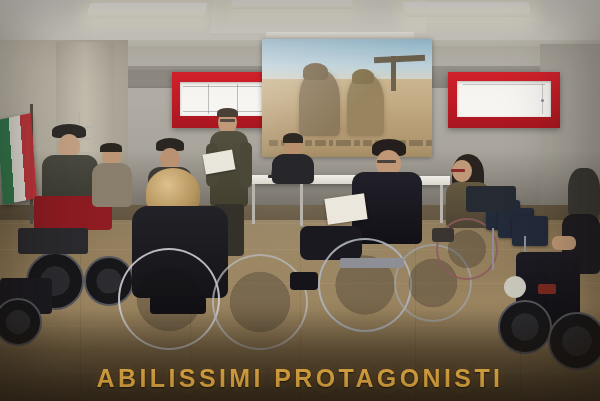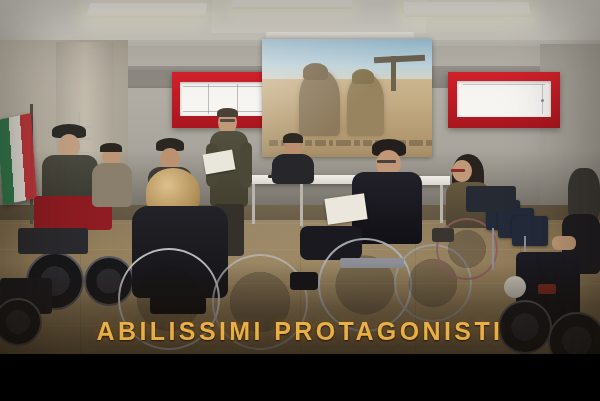--- a/index.html
+++ b/index.html
@@ -1,20 +1,20 @@
 <!DOCTYPE html>
 <html><head>
 <meta charset="utf-8">
 <style>
   html,body{margin:0;padding:0;background:#000;}
   body{font-family:"Liberation Sans",sans-serif;}
 
   #photo{
     position:relative;
-    width:600px;height:354px;
+    width:600px;height:401px;
     overflow:hidden;
     background:#8a7c62;
   }
 
   
   .ceiling{
     position:absolute;left:0;top:0;width:600px;height:48px;
     background:linear-gradient(180deg,#e9e7e2 0%,#dedbd4 55%,#cfccc4 100%);
   }
   .ceiling-beam{

